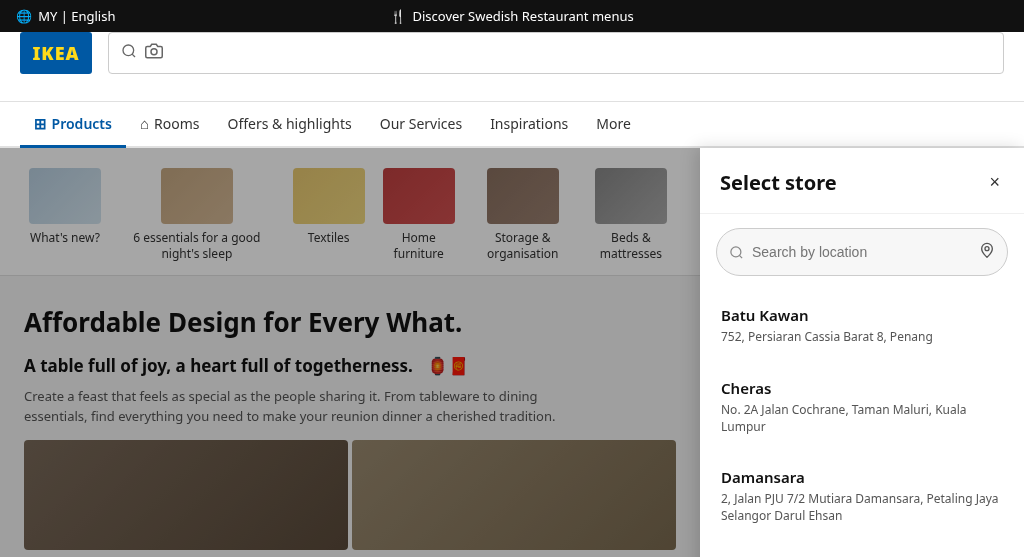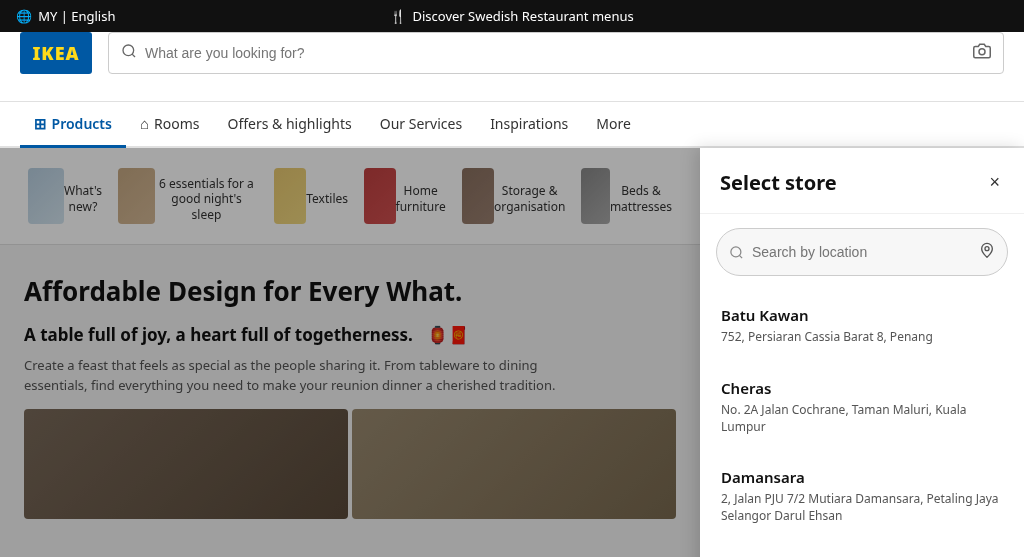--- a/index.html
+++ b/index.html
@@ -107,20 +107,21 @@
     .category-scroll {
       display: flex;
       gap: 0;
       padding: 16px 20px 10px;
       background: #fff;
       overflow-x: auto;
       border-bottom: 1px solid #e0e0e0;
     }
     .category-item {
       display: flex;
+      flex-direction: column;
       align-items: center;
       min-width: 90px;
       cursor: pointer;
       padding: 4px 8px;
     }
     .category-img {
       width: 72px;
       height: 56px;
       background: #ddd;
       border-radius: 4px;
@@ -291,21 +292,20 @@
 
 <div class="header">
   <div class="ikea-logo">IKEA</div>
   <div class="search-bar">
     <span class="search-icon-svg">
       <svg width="16" height="16" viewBox="0 0 24 24" fill="none" stroke="#666" stroke-width="2">
         <circle cx="11" cy="11" r="8"></circle>
           <line x1="21" y1="21" x2="16.65" y2="16.65"></line>
       </svg>
     </span>
-    <input type="text" placeholder="What are you looking for?" style="">
     <span class="camera-icon">
       <svg width="18" height="18" viewBox="0 0 24 24" fill="none" stroke="#666" stroke-width="2">
         <path d="M23 19a2 2 0 01-2 2H3a2 2 0 01-2-2V8a2 2 0 012-2h4l2-3h6l2 3h4a2 2 0 012 2z"></path>
         <circle cx="12" cy="13" r="4"></circle>
       </svg>
     </span>
   </div>
 </div>
 
 <div class="nav">

